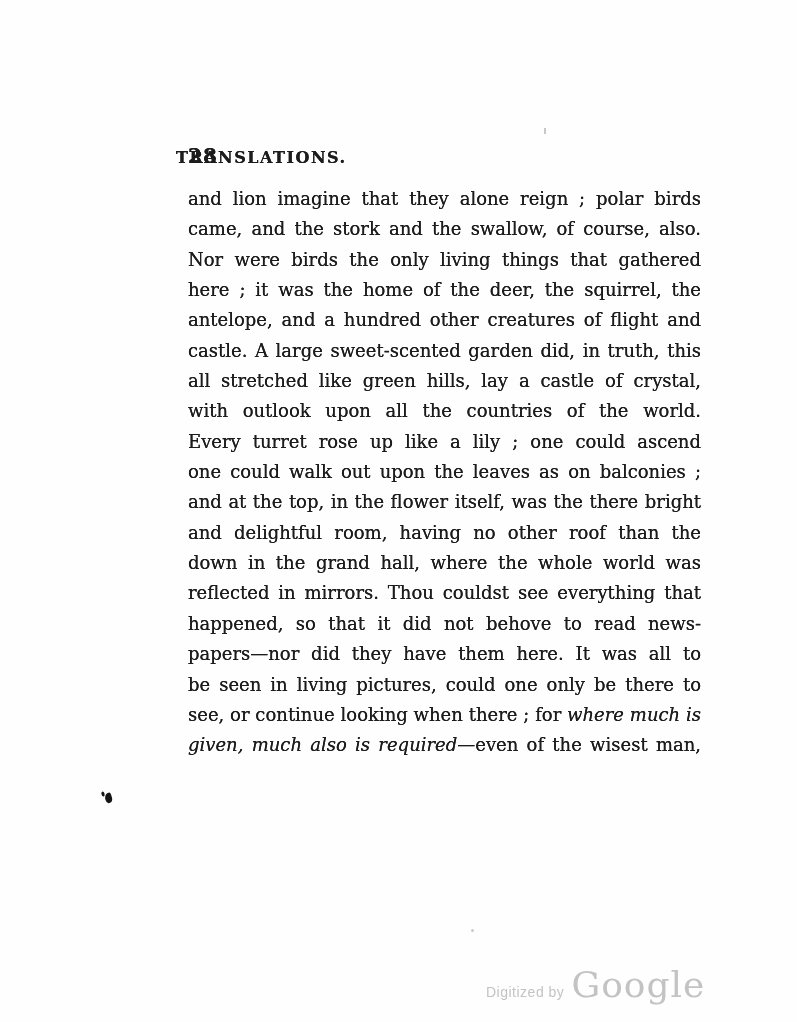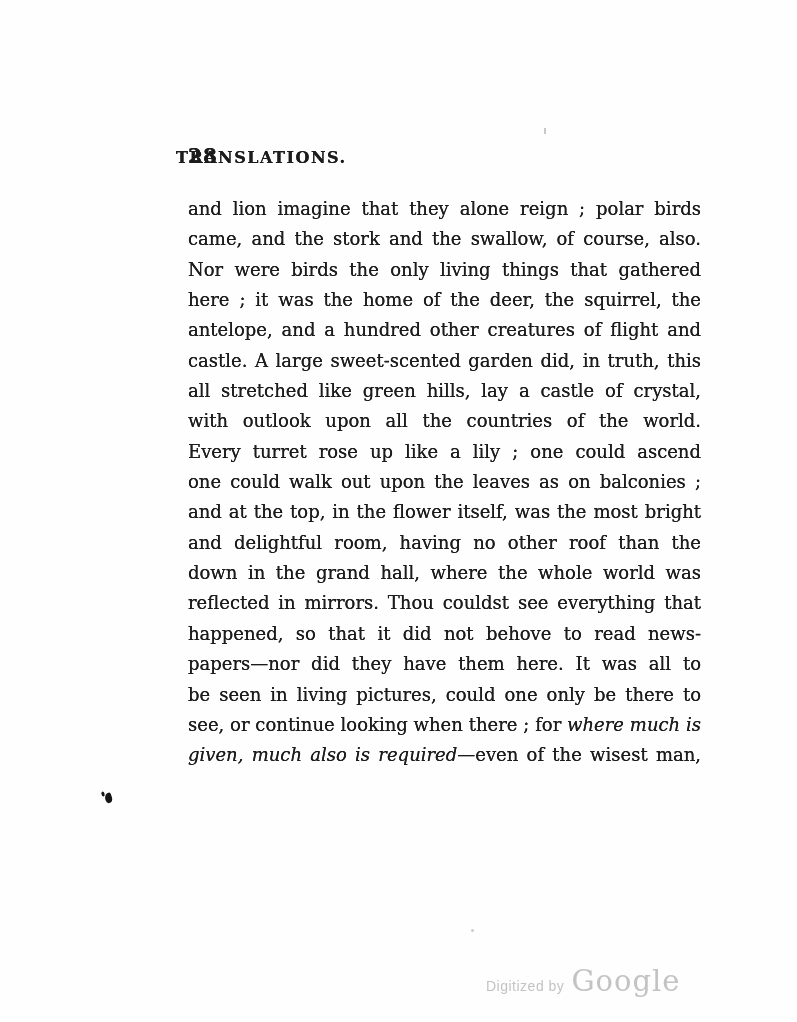--- a/index.html
+++ b/index.html
@@ -34,21 +34,21 @@
     text-align: left;
     font-size: 16px;
     font-weight: bold;
     letter-spacing: 1.5px;
     text-shadow: 0 0 0.4px currentColor;
   }
   
   .text-block {
     position: absolute;
     left: 188px;
-    top: 194px;
+    top: 184px;
     width: 513px;
   }
   .line {
     height: 30.35px;
     line-height: 30.35px;
     font-size: 18px;
     text-align: justify;
     text-align-last: justify;
     white-space: normal;
     text-shadow: 0 0 0.55px currentColor;
@@ -107,21 +107,21 @@
     gap: 7px;
     color: var(--watermark, #c3c3c3);
   }
   .dig {
     font-family: "Liberation Sans", sans-serif;
     font-size: 14px;
     letter-spacing: 0.5px;
   }
   .google {
     font-family: "DejaVu Serif", serif;
-    font-size: 29px;
+    font-size: 36px;
     letter-spacing: 1px;
   }
 </style>
 </head>
 <body>
 
 <div class="page">
 
   <span class="pagenum">28</span>
 
@@ -131,21 +131,21 @@
       <div class="line"><span>and lion imagine that they alone reign ; polar birds</span></div>
       <div class="line"><span>came, and the stork and the swallow, of course, also.</span></div>
       <div class="line"><span>Nor were birds the only living things that gathered</span></div>
       <div class="line"><span>here ; it was the home of the deer, the squirrel, the</span></div>
       <div class="line"><span>antelope, and a hundred other creatures of flight and</span></div>
       <div class="line"><span>castle. A large sweet-scented garden did, in truth, this</span></div>
       <div class="line"><span>all stretched like green hills, lay a castle of crystal,</span></div>
       <div class="line"><span>with outlook upon all the countries of the world.</span></div>
       <div class="line"><span>Every turret rose up like a lily ; one could ascend</span></div>
       <div class="line"><span>one could walk out upon the leaves as on balconies ;</span></div>
-      <div class="line"><span>and at the top, in the flower itself, was the most bright</span></div>
+      <div class="line"><span>and at the top, in the flower itself, was the there bright</span></div>
       <div class="line"><span>and delightful room, having no other roof than the</span></div>
       <div class="line"><span>down in the grand hall, where the whole world was</span></div>
       <div class="line"><span>reflected in mirrors. Thou couldst see everything that</span></div>
       <div class="line"><span>happened, so that it did not behove to read news-</span></div>
       <div class="line"><span>papers—nor did they have them here. It was all to</span></div>
       <div class="line"><span>be seen in living pictures, could one only be there to</span></div>
       <div class="line"><span>see, or continue looking when there ; for </span><span class="it">where much is</span></div>
       <div class="line"><span class="it">given, much also is required</span><span>—even of the wisest man,</span></div>
     </div>
 

